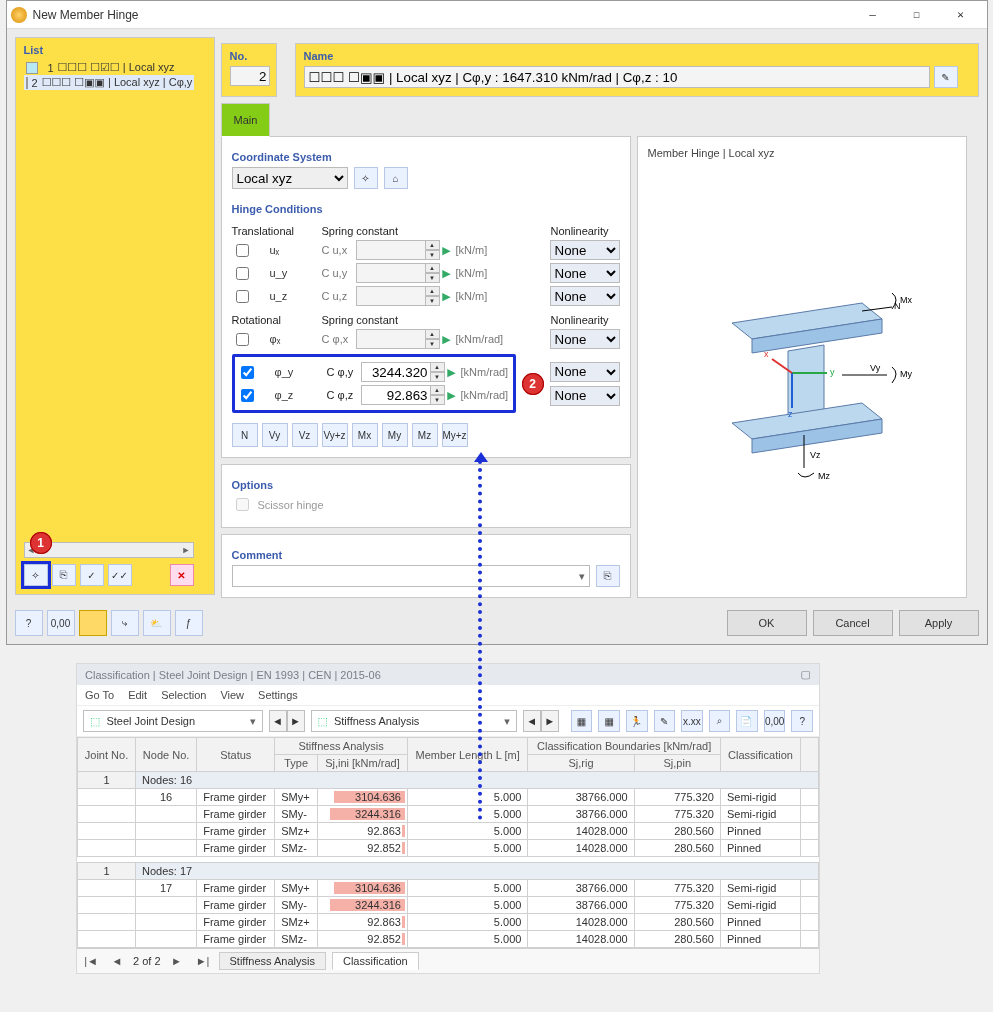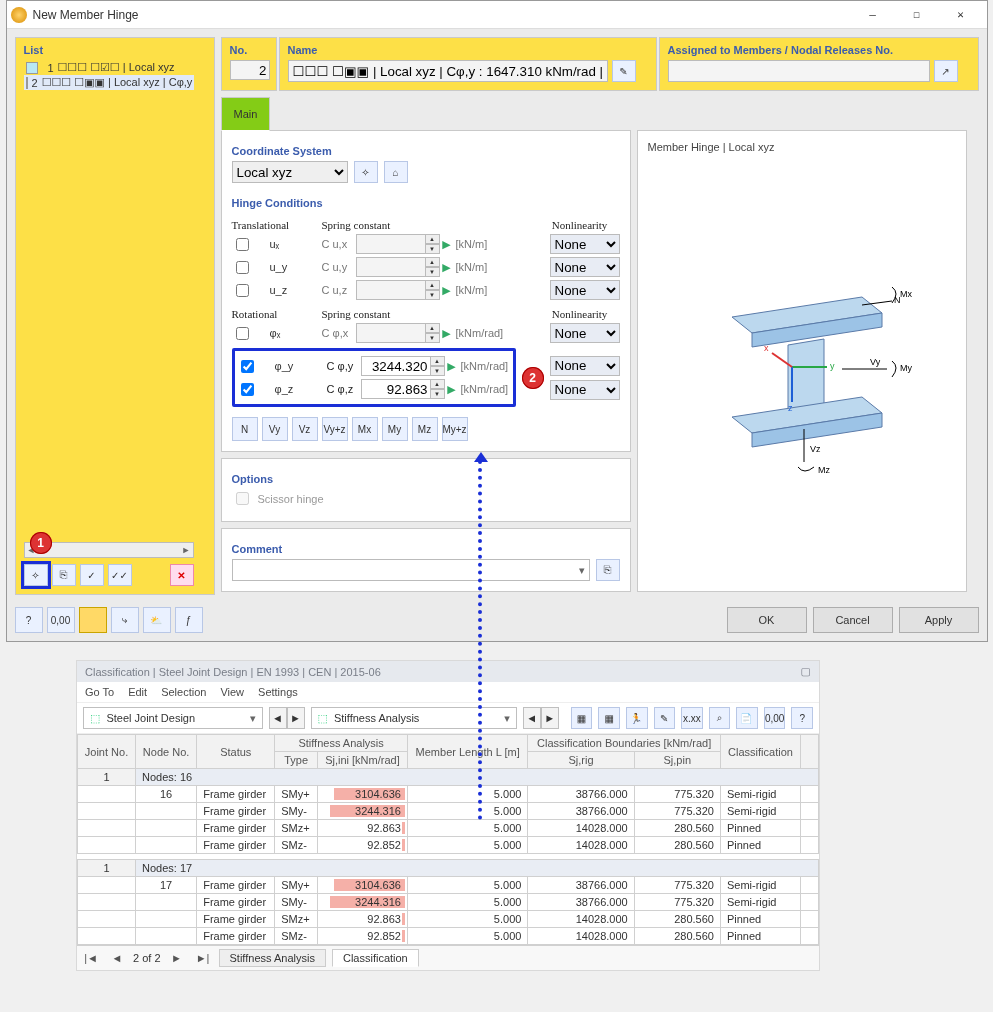--- a/index.html
+++ b/index.html
@@ -103,21 +103,21 @@
     position:relative; top:0;
   }
   .editpanel {
     background:#fff; border:1px solid #c9c9c9;
     padding:10px; width: 410px;
   }
   .section-title { color:#3b5cad; font-weight:600; margin:4px 0 4px 0; }
   .coord-row { display:flex; gap:6px; align-items:center; }
   select.coord { width:116px; height:22px; border:1px solid #bbb; }
 
-  .hinge-head { display:flex; margin-top:10px; font-weight:600;font-family:Liberation Serif, serif; }
+  .hinge-head { display:flex; margin-top:10px; font-weight:600; }
   .hinge-head .col1 { width:90px; color:#3b5cad; font-weight:600;}
   .hinge-head .col2 { flex:1; }
   .hinge-head .col3 { width:80px; text-align:center; }
   .hinge-body .col1 { display:flex; align-items:center; gap:18px; width:90px;}
   .hinge-body .row { display:flex; align-items:center; margin:3px 0; }
   .hinge-body .lbl { width:34px; color:#777; }
   .hinge-body .lbl.active { color:#222; }
   .spring { display:flex; align-items:center; flex:1; }
   .spring input {
     width:70px; height:20px; text-align:right; padding:0 2px;
@@ -299,37 +299,30 @@
           <div class="iconbtn new">✧</div>
           <div class="iconbtn">⎘</div>
           <div class="iconbtn">✓</div>
           <div class="iconbtn">✓✓</div>
           <div class="spacer"></div>
           <div class="iconbtn del">✕</div>
         </div>
       </div>
 
       <div style="flex:1; display:flex; flex-direction:column; gap:6px;">
-        <div style="display:flex; gap:2px;">
+        <div style="display:flex; gap:18px;margin-top:6px;">
           <div class="panel no-panel">
             <div class="panel-title">No.</div>
             <input value="2" style="">
           </div>
           <div class="panel name-panel">
             <div class="panel-title">Name</div>
             <div class="name-row">
               <input value="☐☐☐ ☐▣▣ | Local xyz | Cφ,y : 1647.310 kNm/rad | Cφ,z : 10" style="">
               <div class="iconbtn">✎</div>
-            </div>
-          </div>
-          <div class="panel assigned-panel">
-            <div class="panel-title">Assigned to Members / Nodal Releases No.</div>
-            <div class="assigned-row">
-              <div class="field"></div>
-              <div class="iconbtn">↗</div>
             </div>
           </div>
         </div>
 
         <div>
           <div class="tabs">
             <div class="tab">Main</div>
           </div>
           <div class="main-row">
             <div style="display:flex; flex-direction:column; gap:6px;">

